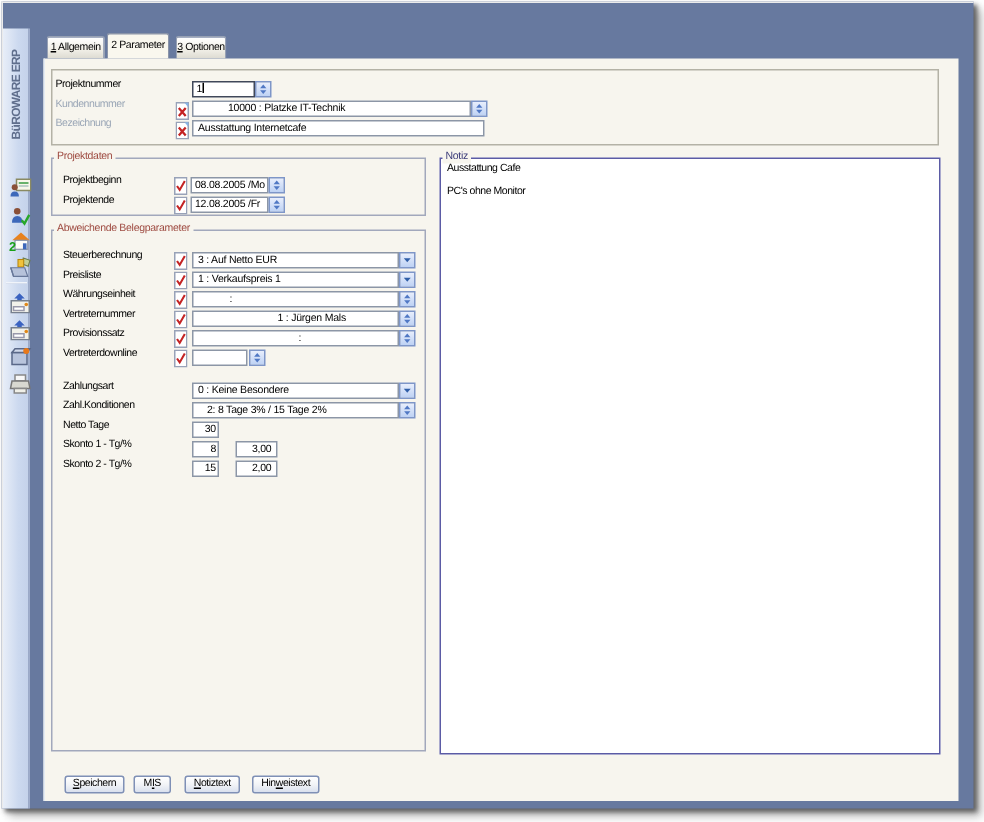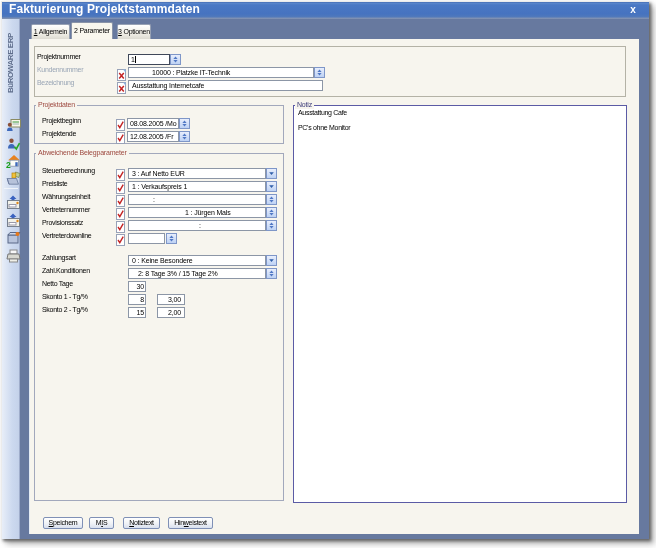--- a/index.html
+++ b/index.html
@@ -28,21 +28,20 @@
 .fld { position:absolute; height:11px; background:#fff; border:1px solid #8c96a6; font-size:7px; letter-spacing:-0.15px; color:#000; line-height:9px; white-space:nowrap; overflow:hidden; }
 .btnb { position:absolute; width:11px; height:11px; background:linear-gradient(#e8eefc,#bed2f4); border:1px solid #7e96c8; }
 .xpbtn { position:absolute; height:12px; background:linear-gradient(#ffffff,#f0f2f6 55%,#d9e0ee); border:1px solid #7f90b6; border-radius:2px; font-size:7px; letter-spacing:-0.3px; color:#000; text-align:center; line-height:10px; }
 .icon { position:absolute; left:5px; width:14px; height:14px; }
 u { text-decoration:underline; }
 </style>
 </head>
 <body>
 <div id="win">
 <div id="abs">
-  <div id="title">Fakturierung Projektstammdaten<span id="closex">x</span></div>
   <div id="sidebar">
     <div id="vtext">BüROWARE ERP</div>
     <div style="position:absolute; left:2px; top:169px; width:14px; height:1px; background:#aab6cf; border-bottom:1px solid #f0f4fa;"></div>
   </div>
   <div class="tab" style="left:31px; top:24px; width:39px; height:15px; line-height:14px;"><u>1</u> Allgemein</div>
   <div class="tab tabact" style="left:71px; top:22px; width:42px; height:17px; line-height:16px; z-index:3;">2 Parameter</div>
   <div class="tab" style="left:117px; top:24px; width:34px; height:15px; line-height:14px;"><u>3</u> Optionen</div>
   <div id="panel"></div>
 
   <div class="gbox" style="left:34px; top:46px; width:592px; height:51px;"></div>

